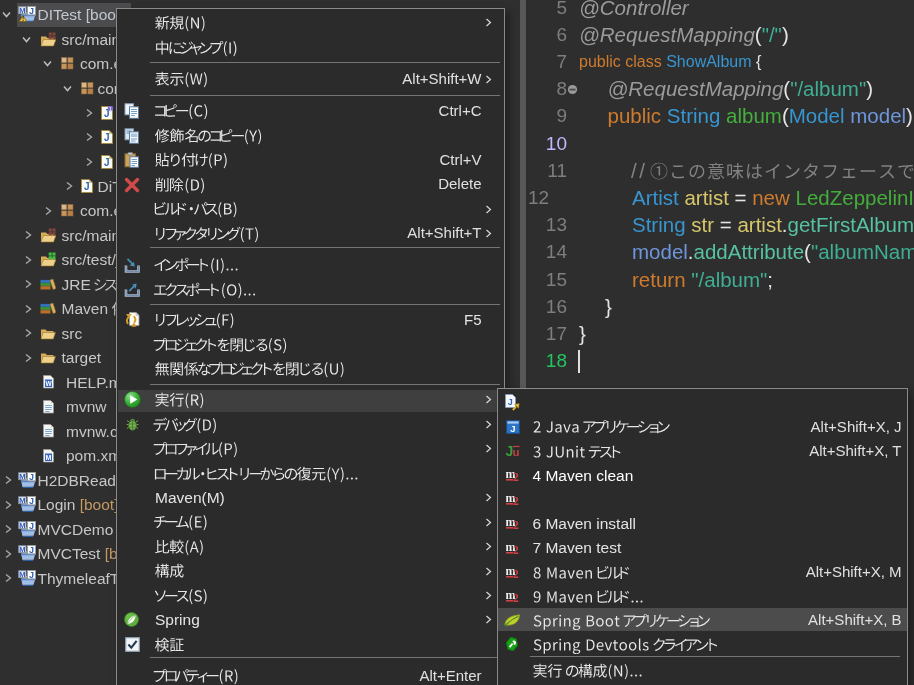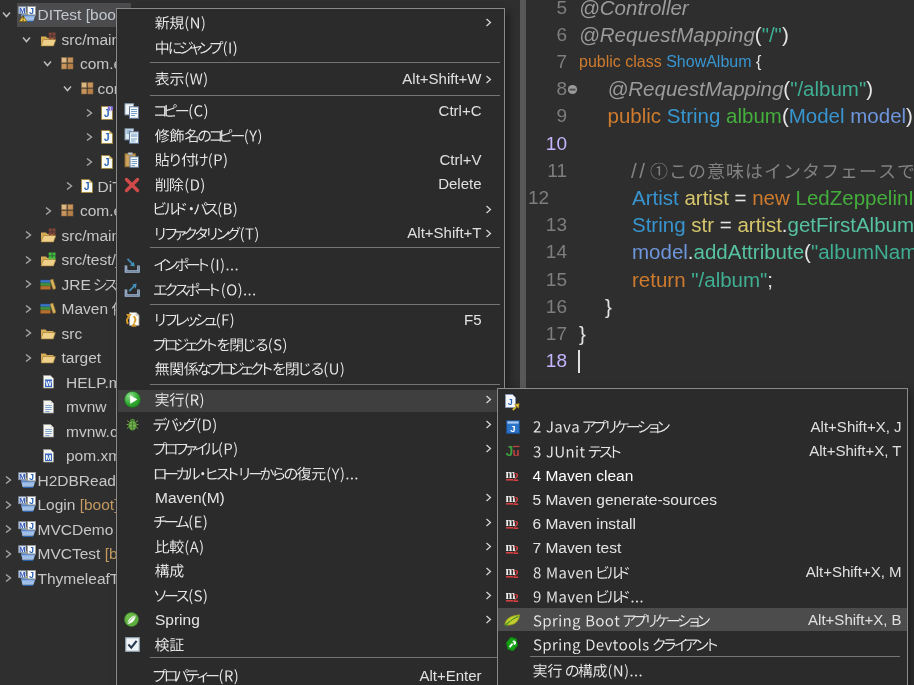--- a/index.html
+++ b/index.html
@@ -9,21 +9,21 @@
     <div style="position:absolute;left:528px;top:75.1px;width:39px;height:28px;line-height:28px;font-family:'Liberation Sans',sans-serif;font-size:19px;color:#7E7E7E;text-align:right;">8</div>
     <div style="position:absolute;left:528px;top:102.3px;width:39px;height:28px;line-height:28px;font-family:'Liberation Sans',sans-serif;font-size:19px;color:#7E7E7E;text-align:right;">9</div>
     <div style="position:absolute;left:528px;top:129.5px;width:39px;height:28px;line-height:28px;font-family:'Liberation Sans',sans-serif;font-size:19px;color:#c4b5fd;text-align:right;">10</div>
     <div style="position:absolute;left:528px;top:156.7px;width:39px;height:28px;line-height:28px;font-family:'Liberation Sans',sans-serif;font-size:19px;color:#7E7E7E;text-align:right;">11</div>
     <div style="position:absolute;left:528px;top:183.9px;width:39px;height:28px;line-height:28px;font-family:'Liberation Sans',sans-serif;font-size:19px;color:#7E7E7E;text-align:left;">12</div>
     <div style="position:absolute;left:528px;top:211.1px;width:39px;height:28px;line-height:28px;font-family:'Liberation Sans',sans-serif;font-size:19px;color:#7E7E7E;text-align:right;">13</div>
     <div style="position:absolute;left:528px;top:238.3px;width:39px;height:28px;line-height:28px;font-family:'Liberation Sans',sans-serif;font-size:19px;color:#7E7E7E;text-align:right;">14</div>
     <div style="position:absolute;left:528px;top:265.5px;width:39px;height:28px;line-height:28px;font-family:'Liberation Sans',sans-serif;font-size:19px;color:#7E7E7E;text-align:right;">15</div>
     <div style="position:absolute;left:528px;top:292.7px;width:39px;height:28px;line-height:28px;font-family:'Liberation Sans',sans-serif;font-size:19px;color:#7E7E7E;text-align:right;">16</div>
     <div style="position:absolute;left:528px;top:319.9px;width:39px;height:28px;line-height:28px;font-family:'Liberation Sans',sans-serif;font-size:19px;color:#7E7E7E;text-align:right;">17</div>
-    <div style="position:absolute;left:528px;top:347.1px;width:39px;height:28px;line-height:28px;font-family:'Liberation Sans',sans-serif;font-size:19px;color:#c4b5fd;text-align:right;">18</div>
+    <div style="position:absolute;left:528px;top:347.1px;width:39px;height:28px;line-height:28px;font-family:'Liberation Sans',sans-serif;font-size:19px;color:#22c55e;text-align:right;">18</div>
     <svg style="position:absolute;left:566.5px;top:83.6px;" width="11" height="11" viewBox="0 0 11 11">
       <circle cx="5.5" cy="5.5" r="4.6" fill="#9a9a9a"></circle>
       <rect x="2.5" y="4.7" width="6" height="1.8" fill="#4a4a4a"></rect>
     </svg>
     <div style="position:absolute;left:579.0px;top:-6.5px;height:28px;line-height:28px;font-family:'Liberation Sans',sans-serif;font-size:20.5px;white-space:pre;font-style:italic;"><span style="color:#9B9B9B;">@Controller</span></div>
     <div style="position:absolute;left:579.0px;top:20.7px;height:28px;line-height:28px;font-family:'Liberation Sans',sans-serif;font-size:20.5px;white-space:pre;"><span style="color:#9B9B9B;font-style:italic">@RequestMapping</span><span style="color:#E4E4E4;">(</span><span style="color:#3FAE93;">"/"</span><span style="color:#E4E4E4;">)</span></div>
     <div style="position:absolute;left:579.0px;top:47.9px;height:28px;line-height:28px;font-family:'Liberation Sans',sans-serif;font-size:16px;white-space:pre;"><span style="color:#CE7B2E;">public class </span><span style="color:#3795D0;">ShowAlbum</span><span style="color:#E4E4E4;"> {</span></div>
     <div style="position:absolute;left:607.5px;top:75.1px;height:28px;line-height:28px;font-family:'Liberation Sans',sans-serif;font-size:20.5px;white-space:pre;"><span style="color:#9B9B9B;font-style:italic">@RequestMapping</span><span style="color:#E4E4E4;">(</span><span style="color:#3FAE93;">"/album"</span><span style="color:#E4E4E4;">)</span></div>
     <div style="position:absolute;left:607.5px;top:102.3px;height:28px;line-height:28px;font-family:'Liberation Sans',sans-serif;font-size:20.5px;white-space:pre;"><span style="color:#CE7B2E;">public </span><span style="color:#3795D0;">String</span><span style="color:#E4E4E4;"> </span><span style="color:#44AE3C;">album</span><span style="color:#E4E4E4;">(</span><span style="color:#3795D0;">Model</span><span style="color:#E4E4E4;"> </span><span style="color:#6E96DC;">model</span><span style="color:#E4E4E4;">) {</span></div>
     <div style="position:absolute;left:632.0px;top:183.9px;height:28px;line-height:28px;font-family:'Liberation Sans',sans-serif;font-size:20.5px;white-space:pre;"><span style="color:#3795D0;">Artist</span><span style="color:#E4E4E4;"> </span><span style="color:#D6C66B;">artist</span><span style="color:#E4E4E4;"> = </span><span style="color:#CE7B2E;">new</span><span style="color:#44AE3C;"> LedZeppelinIV();</span></div>
@@ -613,21 +613,20 @@
       <text x="6.5" y="12.5" font-family="Liberation Sans" font-size="11.5" font-weight="bold" fill="#C04040">u</text>
       <line x1="7" y1="3.5" x2="13.5" y2="3.5" stroke="#C04040" stroke-width="1.3"></line>
     </svg>
     <div style="position:absolute;right:12.5px;text-align:right;top:439.9px;height:22px;line-height:22px;font-family:'Liberation Sans',sans-serif;font-size:15.0px;font-weight:normal;color:#E0E0E0;white-space:pre;z-index:10;">Alt+Shift+X, T</div>
     <div style="position:absolute;left:532.5px;top:463.8px;height:23px;line-height:23px;font-family:'Liberation Sans',sans-serif;font-size:15.5px;font-weight:normal;color:#ffffff;white-space:pre;z-index:10;">4 Maven clean</div>
     <svg style="position:absolute;z-index:10;left:505.5px;top:467.9px;" width="14" height="15" viewBox="0 0 14 15">
       <text x="-0.5" y="10" font-family="Liberation Serif" font-size="12" font-weight="bold" fill="#F0F0F0">m</text>
       <text x="7" y="13" font-family="Liberation Serif" font-size="11.5" font-weight="bold" fill="#D64040">2</text>
       <line x1="0" y1="11.8" x2="7" y2="11.8" stroke="#D64040" stroke-width="1.6"></line>
     </svg>
-    <div style="position:absolute;left:532.5px;top:488.0px;height:23px;line-height:23px;font-family:'Liberation Sans',sans-serif;font-size:15.5px;font-weight:normal;color:#E4E4E4;white-space:pre;z-index:10;">5 Maven generate-sources</div>
     <svg style="position:absolute;z-index:10;left:505.5px;top:492.1px;" width="14" height="15" viewBox="0 0 14 15">
       <text x="-0.5" y="10" font-family="Liberation Serif" font-size="12" font-weight="bold" fill="#F0F0F0">m</text>
       <text x="7" y="13" font-family="Liberation Serif" font-size="11.5" font-weight="bold" fill="#D64040">2</text>
       <line x1="0" y1="11.8" x2="7" y2="11.8" stroke="#D64040" stroke-width="1.6"></line>
     </svg>
     <div style="position:absolute;left:532.5px;top:512.2px;height:23px;line-height:23px;font-family:'Liberation Sans',sans-serif;font-size:15.5px;font-weight:normal;color:#E4E4E4;white-space:pre;z-index:10;">6 Maven install</div>
     <svg style="position:absolute;z-index:10;left:505.5px;top:516.3px;" width="14" height="15" viewBox="0 0 14 15">
       <text x="-0.5" y="10" font-family="Liberation Serif" font-size="12" font-weight="bold" fill="#F0F0F0">m</text>
       <text x="7" y="13" font-family="Liberation Serif" font-size="11.5" font-weight="bold" fill="#D64040">2</text>
       <line x1="0" y1="11.8" x2="7" y2="11.8" stroke="#D64040" stroke-width="1.6"></line>

